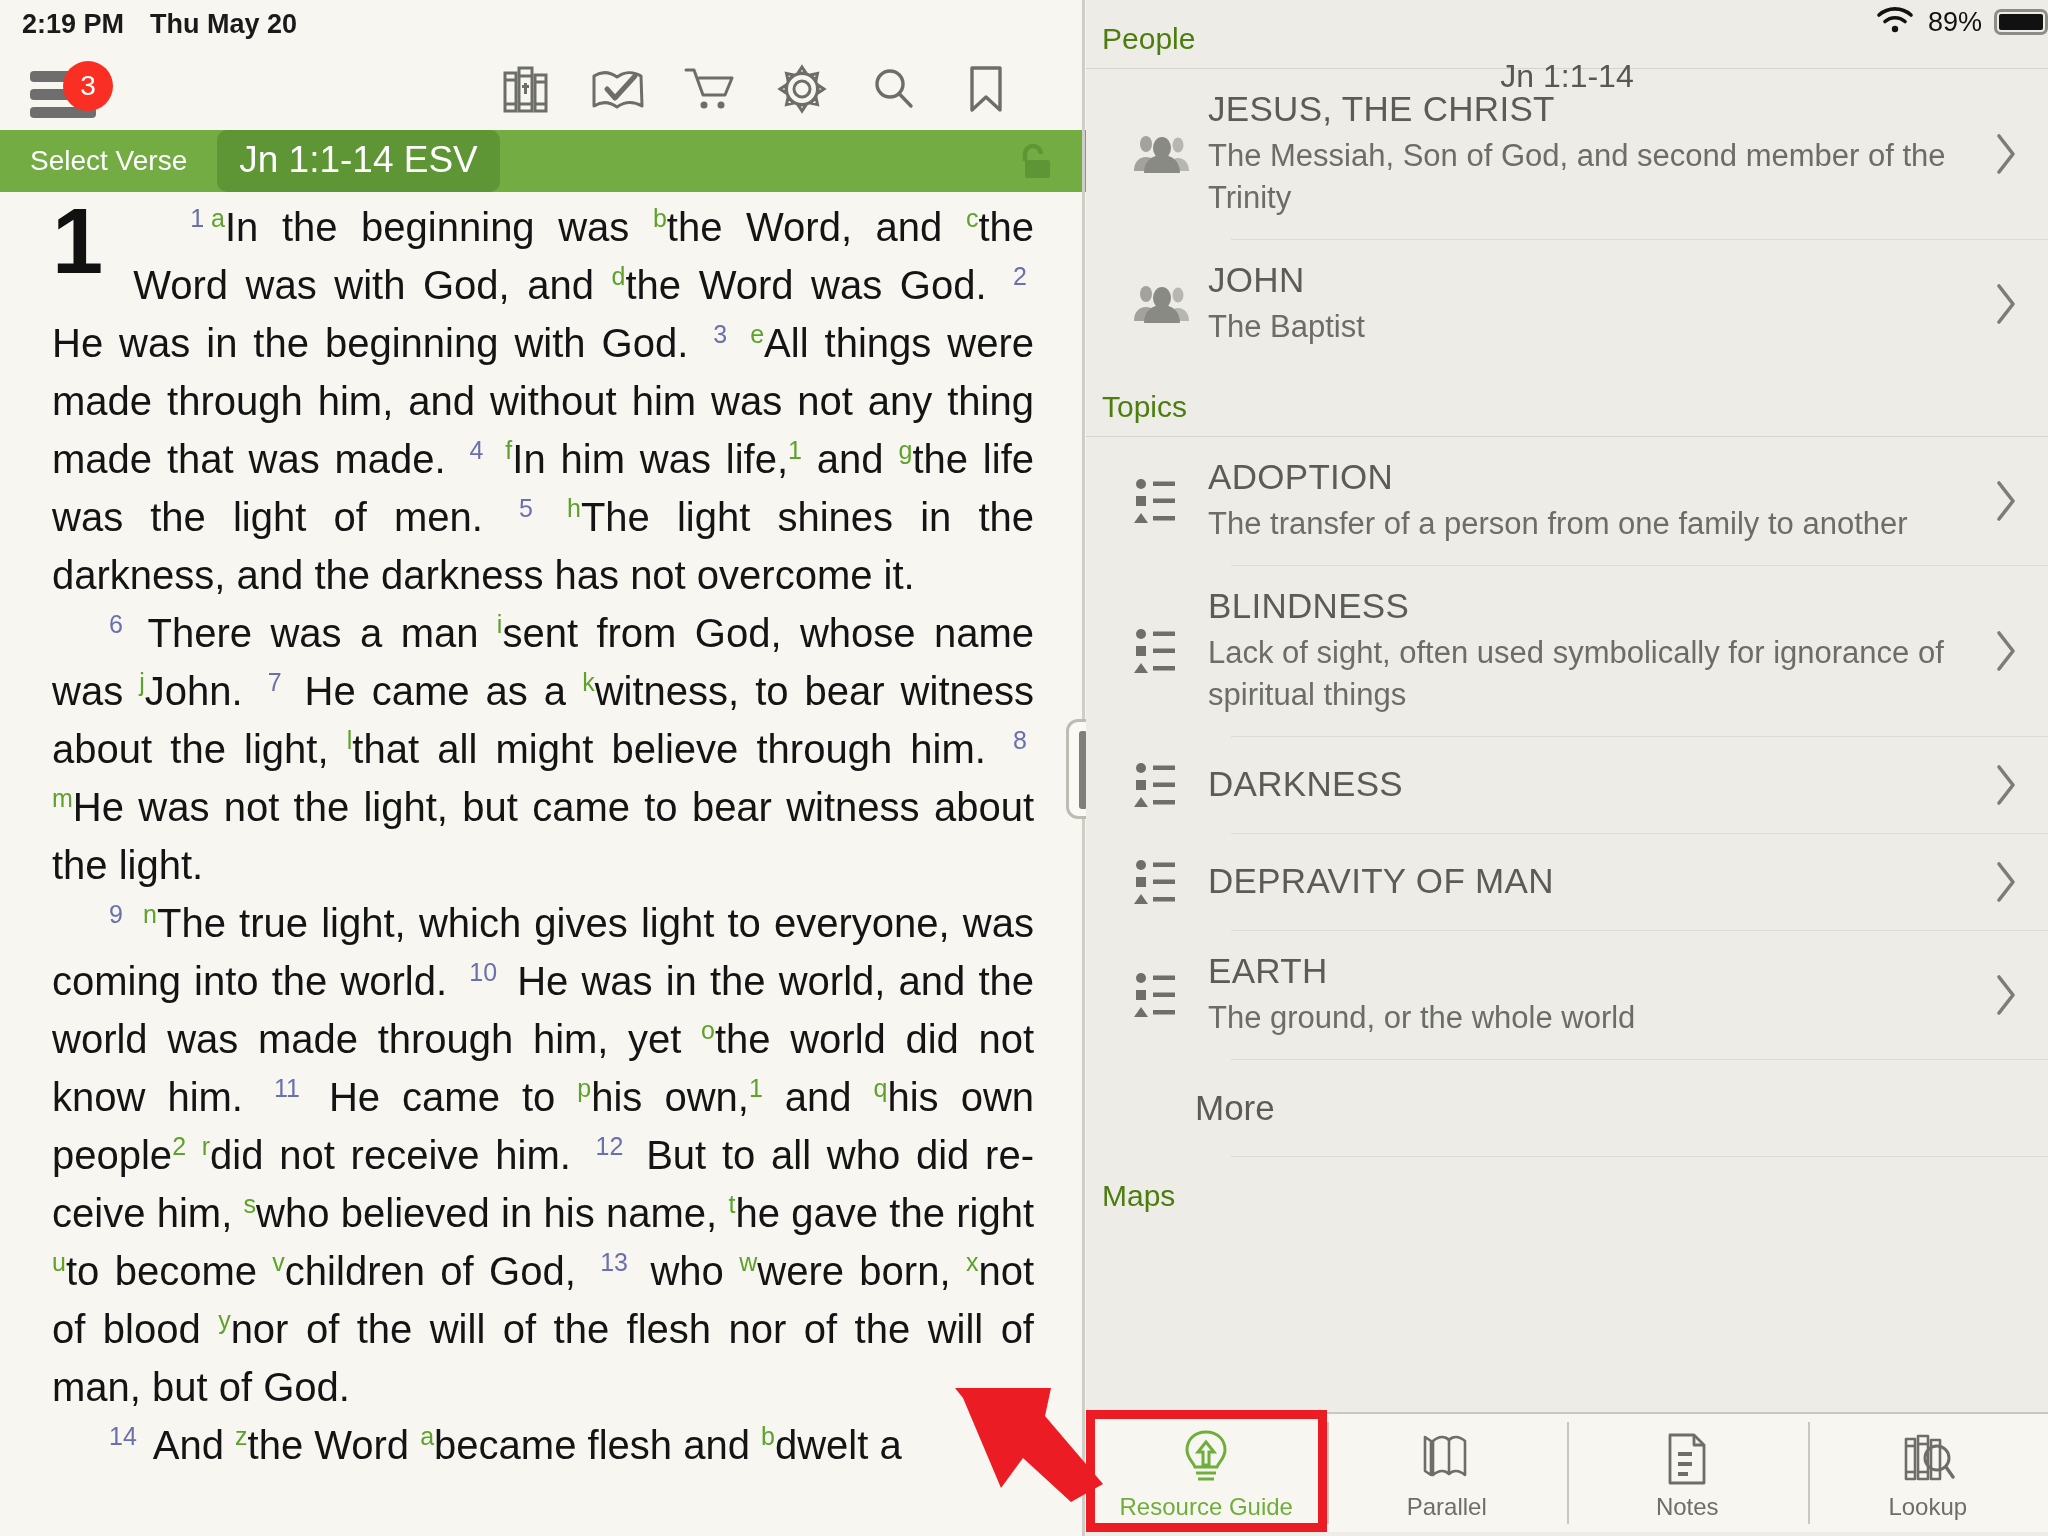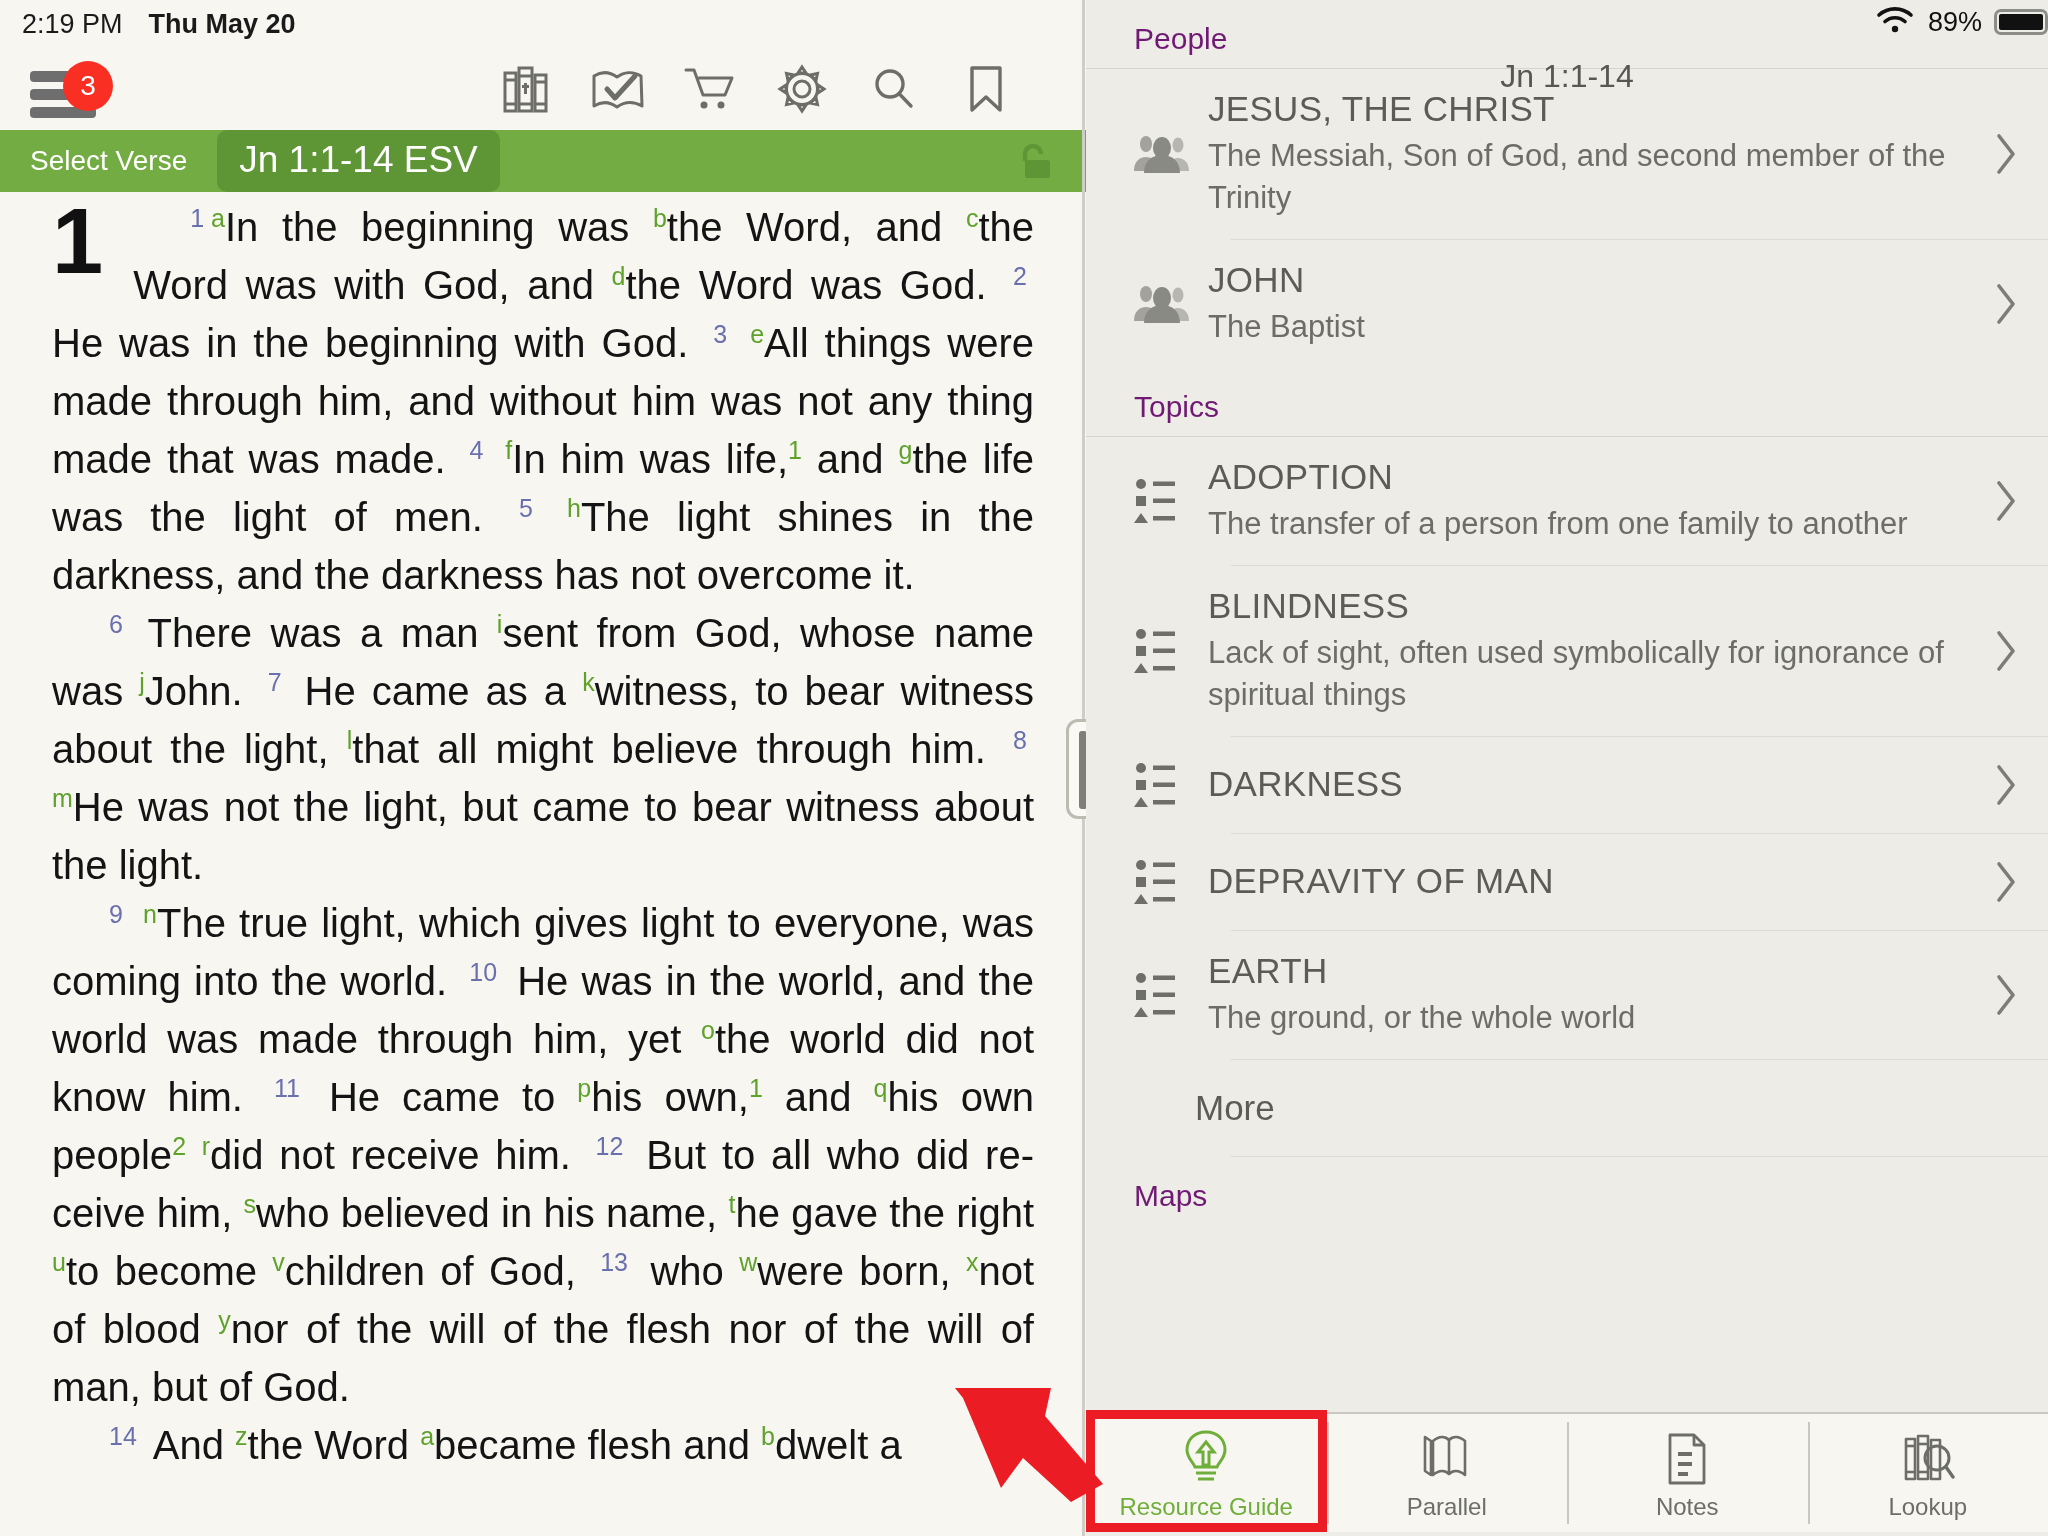--- a/index.html
+++ b/index.html
@@ -14,21 +14,21 @@
   
   .left-pane{
     position:absolute;left:0;top:0;width:1086px;height:1536px;
     background:#f7f6f0;overflow:hidden;
   }
   .status-bar{
     position:absolute;left:0;top:0;width:1086px;height:48px;
     display:flex;align-items:center;
   }
   .status-time{
-    font-size:27px;color:#1a1a1a;font-weight:400;margin-left:22px;letter-spacing:0px;
+    font-size:27px;color:#1a1a1a;font-weight:700;margin-left:22px;letter-spacing:0px;
   }
   .status-date{
     font-size:27px;color:#1a1a1a;font-weight:600;margin-left:26px;
   }
 
   .top-toolbar{
     position:absolute;left:0;top:48px;width:1086px;height:82px;
   }
   .hamburger{
     position:absolute;left:30px;top:18px;width:74px;height:50px;cursor:pointer;
@@ -124,22 +124,22 @@
   .batt span{display:block;height:100%;background:#111;border-radius:2px;}
   .batt:after{
     content:"";position:absolute;right:-7px;top:7px;width:4px;height:9px;
     background:#8c8c88;border-radius:0 2px 2px 0;
   }
   .r-title{
     position:absolute;left:0;top:44px;width:962px;height:64px;
     text-align:center;font-size:32px;color:#585853;line-height:64px;
   }
   .sec-head{
-    height:68px;line-height:78px;font-size:30px;color:#701a75;
-    padding-left:48px;box-sizing:border-box;
+    height:68px;line-height:78px;font-size:30px;color:#4d7c0f;
+    padding-left:16px;box-sizing:border-box;
   }
   .sec-sep{height:1px;background:#d6d5cd;margin:0;}
   .row{
     display:flex;align-items:center;padding:0 20px 0 30px;box-sizing:border-box;
     min-height:96px;cursor:pointer;position:relative;
   }
   .row-ico{width:92px;flex:0 0 92px;display:flex;align-items:center;justify-content:center;}
   .row-body{flex:1 1 auto;padding:18px 0 20px 0;}
   .row-title{
     font-size:35px;color:#5c5c57;line-height:44px;letter-spacing:.3px;

